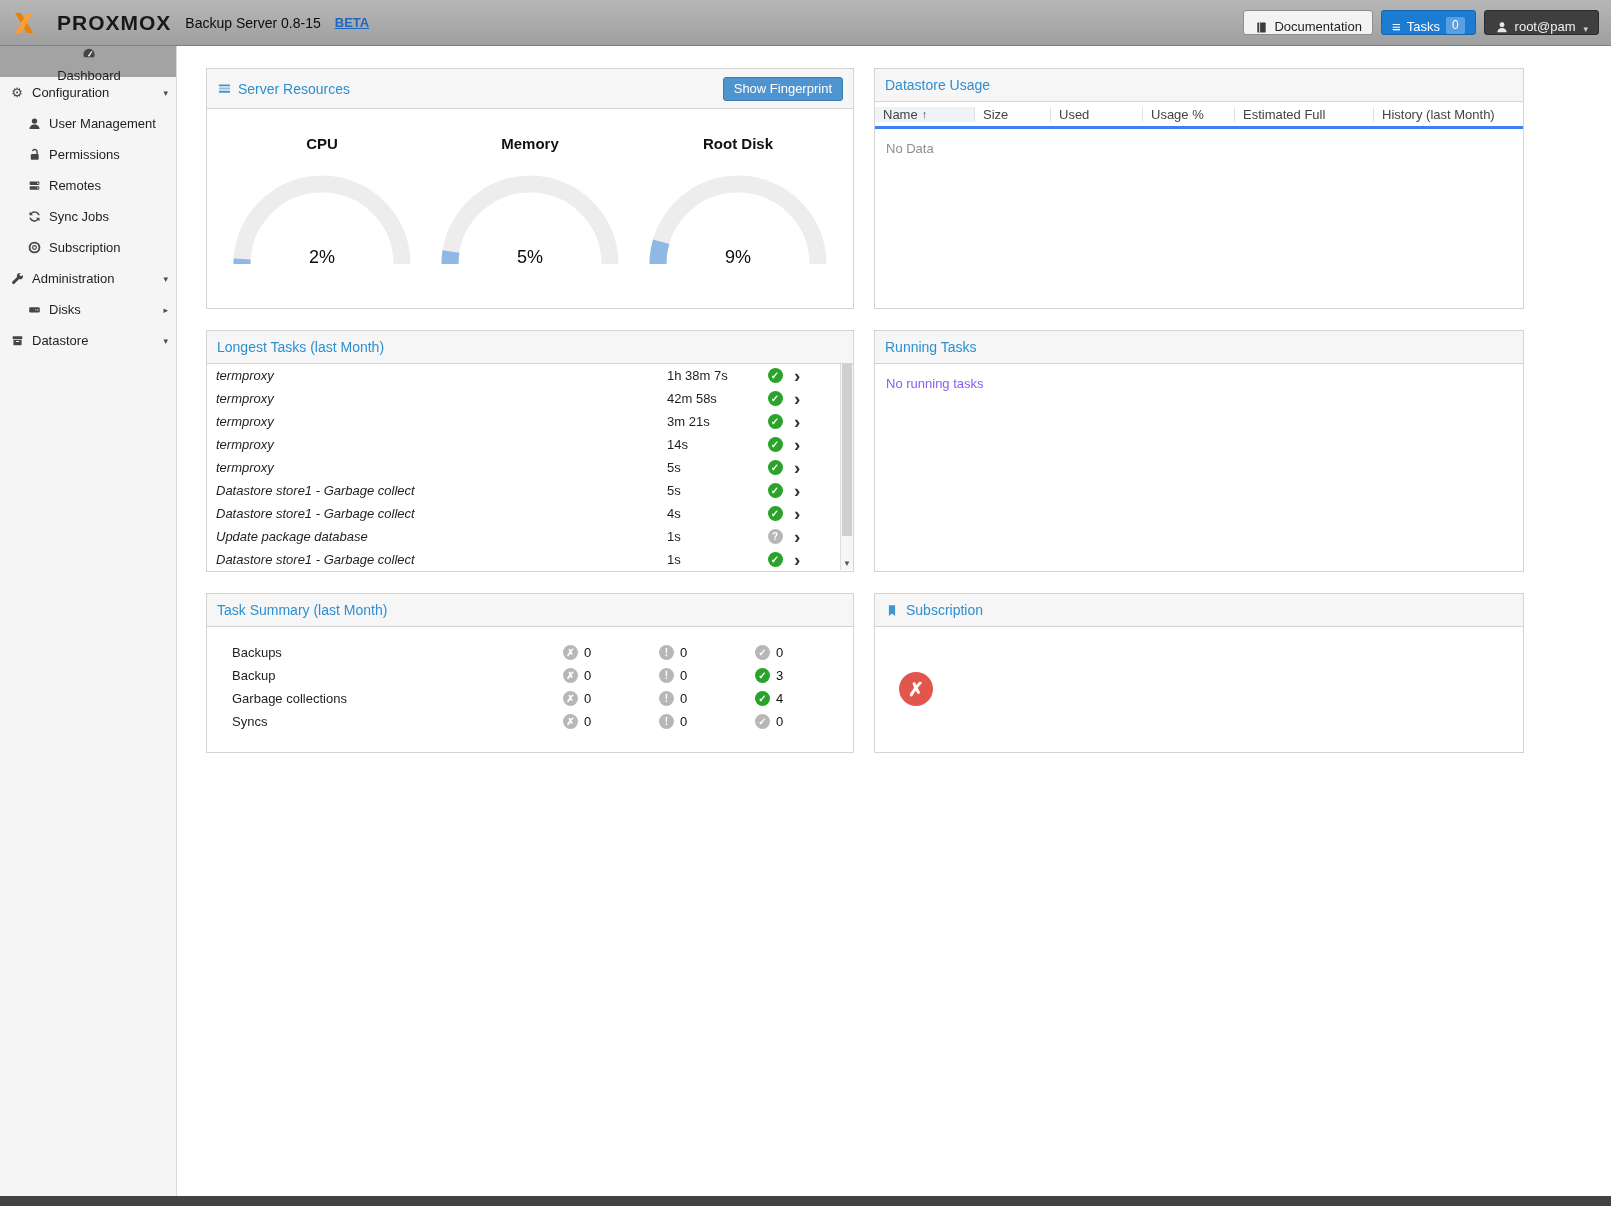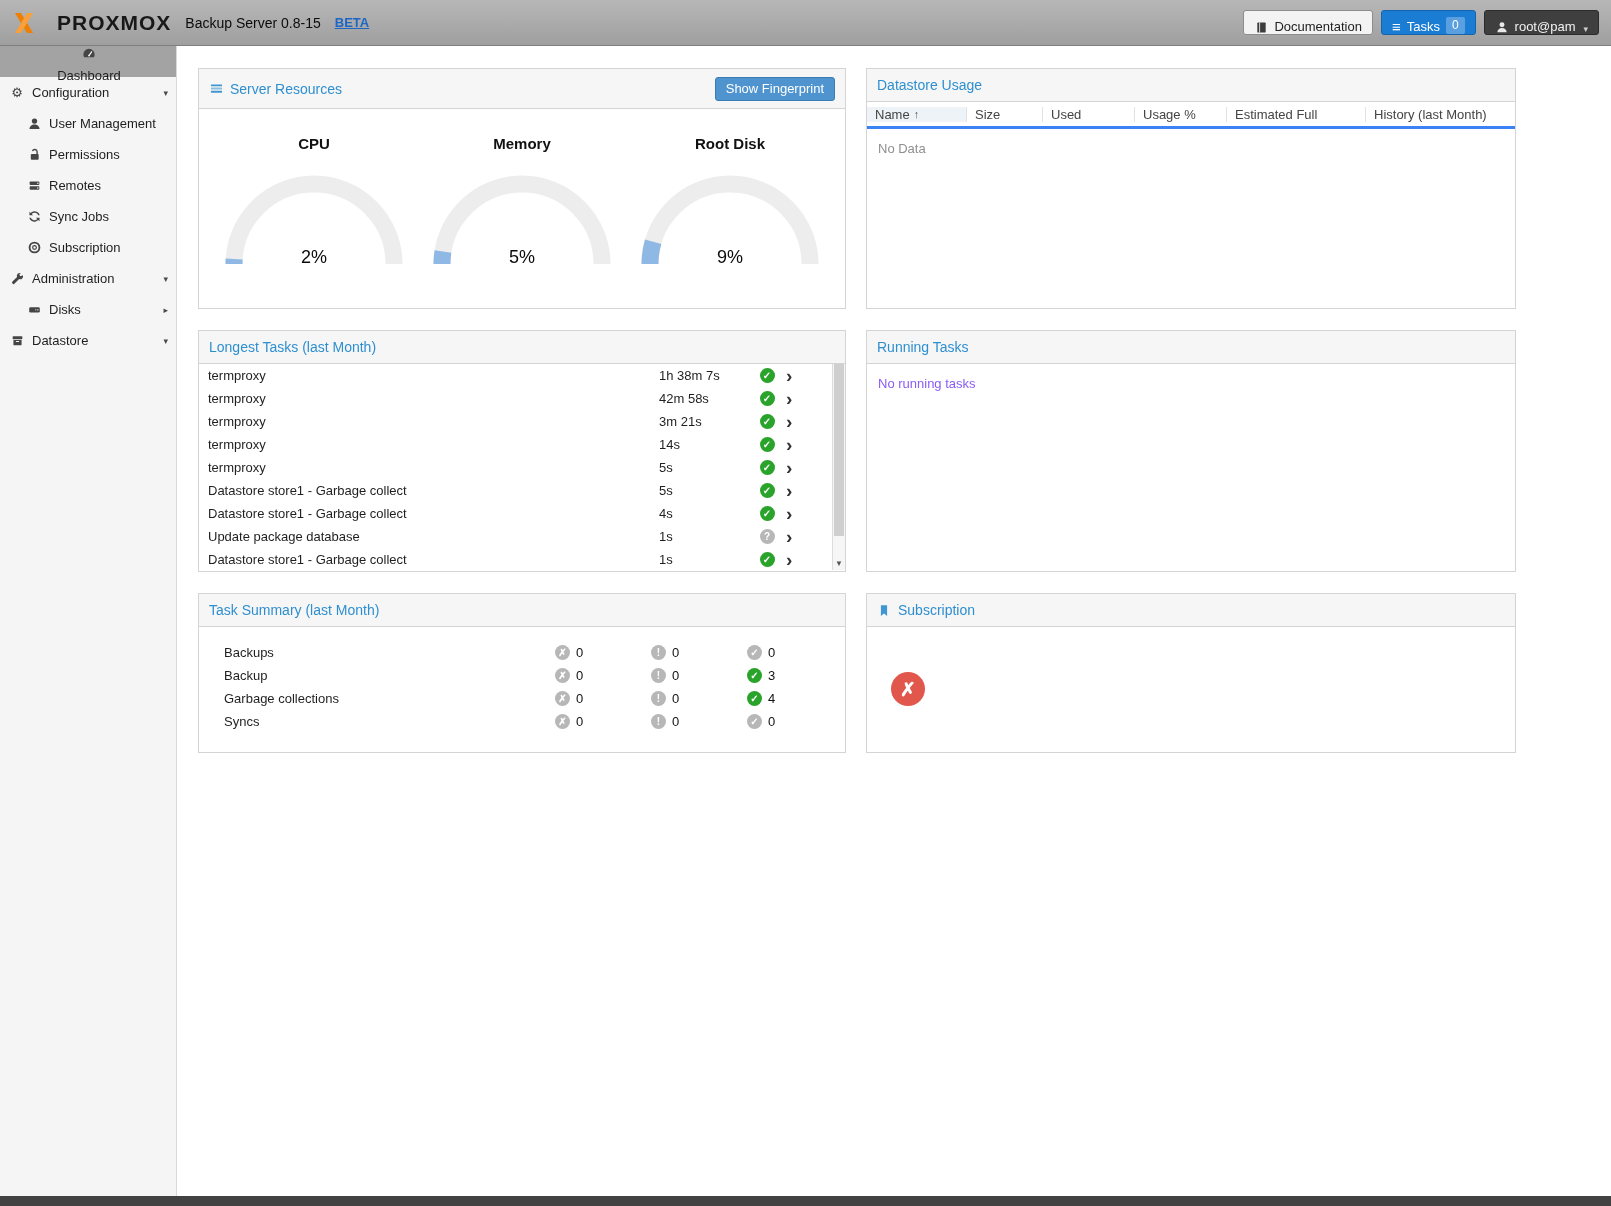--- a/index.html
+++ b/index.html
@@ -47,21 +47,21 @@
   .i14 svg { display:block; }
   .glyph { font-size:13px; color:#454545; line-height:1; }
 
   
   .main { position:absolute; left:178px; top:46px; right:0; bottom:10px; background:#fff; overflow:hidden; }
   .pagetitle {
     height:32px; display:flex; align-items:center; padding-left:11px;
     color:#2e8fd0; font-size:15px; border-bottom:1px solid #ececec; background:#fff;
   }
   .grid {
-    margin:22px 0 0 20px;
+    margin:22px 0 0 28px;
     display:grid; grid-template-columns:648px 650px; column-gap:20px; row-gap:21px; align-items:start;
   }
   .panel { background:#fff; border:1px solid #d4d4d4; }
   .panel-h {
     height:33px; display:flex; align-items:center; gap:7px; padding:0 10px;
     background:#f6f6f6; border-bottom:1px solid #d4d4d4; color:#2e8fd0; font-size:14px;
   }
   .panel-h.tall { height:40px; }
 
   
@@ -88,21 +88,21 @@
   }
   .du-col.sorted { background:#eef3f7; }
   .sort-arrow { font-size:11px; color:#555; }
   .empty-text { padding:12px 11px; color:#8f8f8f; }
 
   
   .p-lt { height:242px; }
   .lt-list { position:relative; height:206px; overflow:hidden; }
   .lt-rows { margin-right:13px; }
   .lt-row { height:23px; display:flex; align-items:center; cursor:pointer; }
-  .lt-name { padding-left:9px; width:460px; overflow:hidden; white-space:nowrap; }
+  .lt-name { padding-left:9px; width:460px; overflow:hidden; white-space:nowrap;font-style:italic; }
   .lt-dur { width:97px; }
   .lt-st { width:22px; display:flex; justify-content:center; }
   .chev { margin-left:8px; font-size:19px; font-weight:bold; color:#333; line-height:1; cursor:pointer; }
   .st {
     width:15px; height:15px; border-radius:50%; color:#fff; font-size:10px; font-weight:bold;
     display:flex; align-items:center; justify-content:center; flex:0 0 15px;
   }
   .st.ok { background:#29a329; }
   .st.gray { background:#b7b7b7; }
   .scrollbar {

